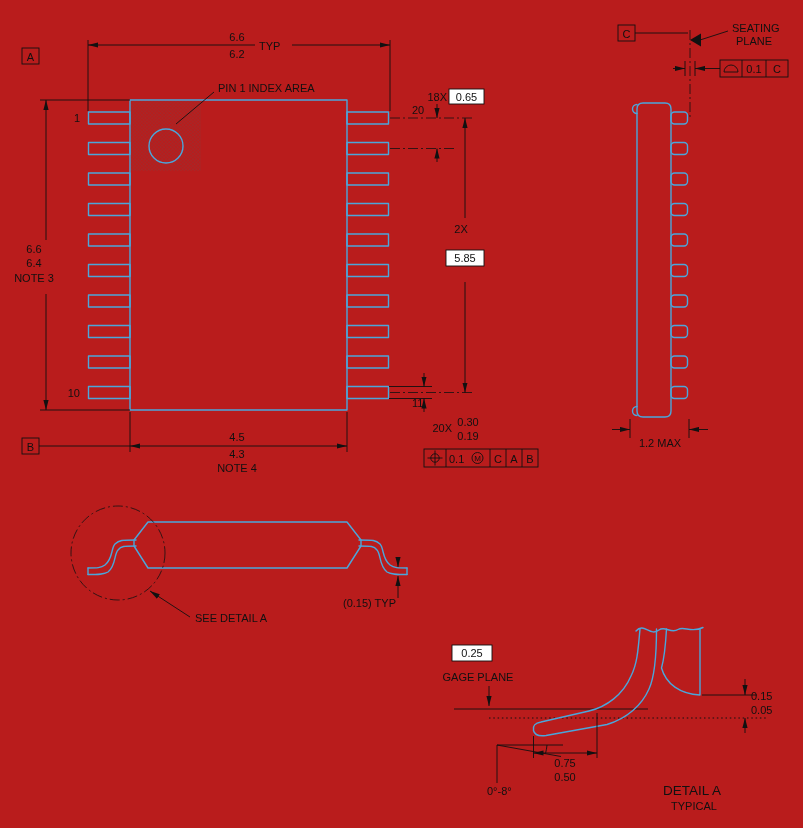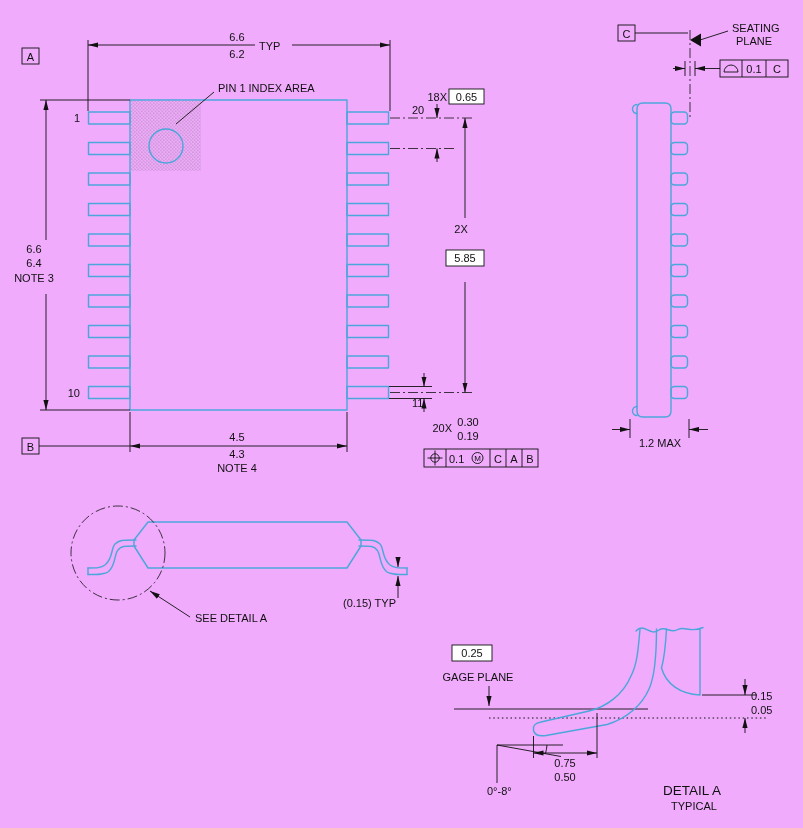--- a/index.html
+++ b/index.html
@@ -1,16 +1,16 @@
 <!DOCTYPE html>
 <html><head>
 <meta charset="utf-8">
 <style>
   html,body{margin:0;padding:0;background:#ffffff;}
-  .page{width:803px;height:828px;background:#f0abfc;position:relative;font-family:"Liberation Sans",sans-serif;}
+  .page{width:803px;height:828px;background:#b91c1c;position:relative;font-family:"Liberation Sans",sans-serif;}
   svg{display:block;}
   .b{stroke:#4ba6db;stroke-width:1.4;fill:none;stroke-linejoin:round;stroke-linecap:round;}
   .d{stroke:#111;stroke-width:0.9;fill:none;}
   .dt{stroke:#111;stroke-width:0.9;fill:#fff;}
   .cl{stroke:#111;stroke-width:0.8;fill:none;stroke-dasharray:10 3 2 3;}
   .dot{stroke:#111;stroke-width:1;fill:none;stroke-dasharray:1.5 2.8;}
   .t{font:11px "Liberation Sans",sans-serif;fill:#111;}
   .t2{font:13.5px "Liberation Sans",sans-serif;fill:#111;}
   .tm{font:8px "Liberation Sans",sans-serif;fill:#111;}
   .tc{text-anchor:middle;}

